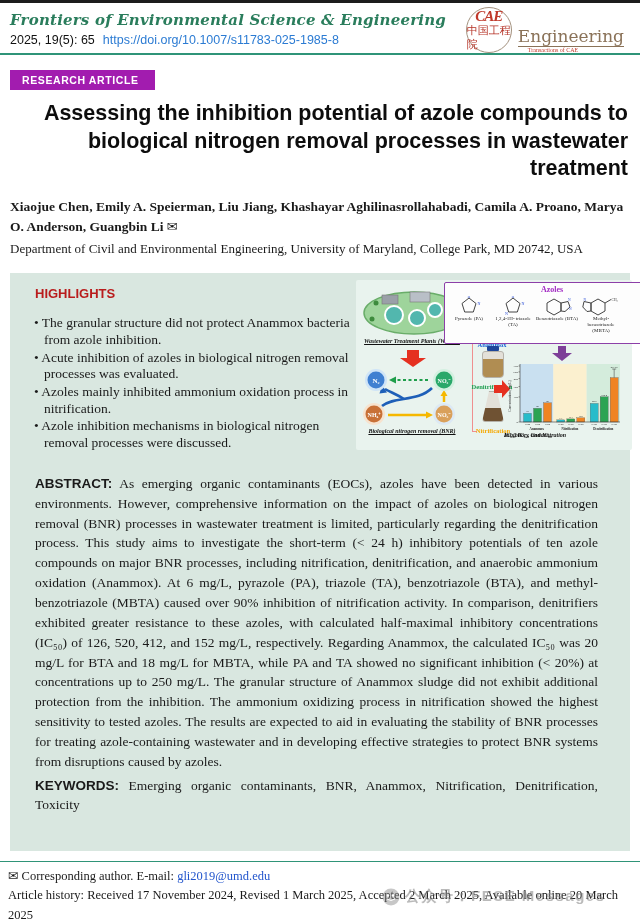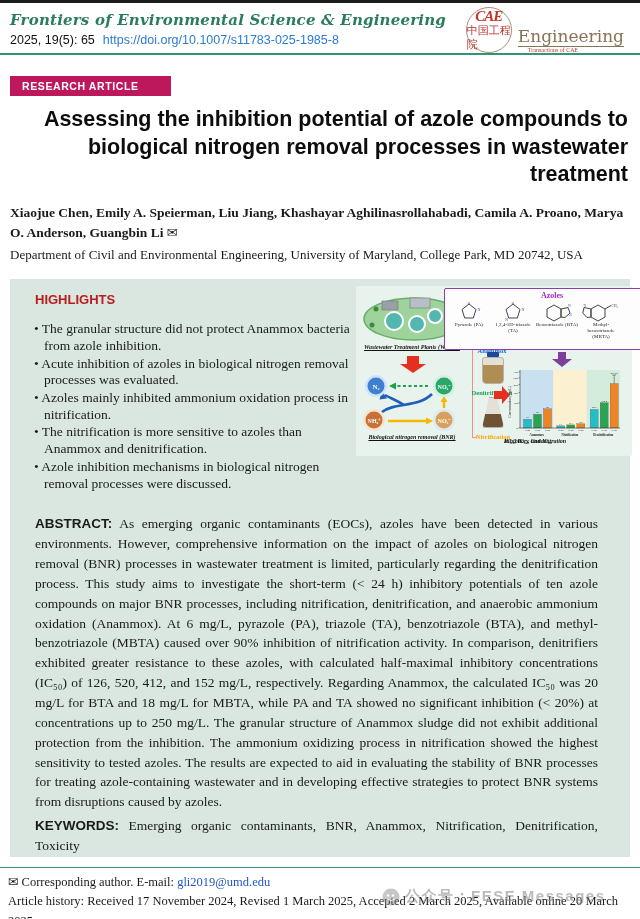--- a/index.html
+++ b/index.html
@@ -22,23 +22,23 @@
   .seal{ width:46px; height:46px; border:1.5px solid #a3917e; border-radius:50%;
          display:flex; flex-direction:column; align-items:center; justify-content:center; background:#fff;}
   .seal .cae{ font-family:"Liberation Serif", serif; font-weight:bold; font-style:italic;
               color:#c0392b; font-size:15px; letter-spacing:-1px; line-height:1;}
   .seal .cn{ color:#b53226; font-size:11px; line-height:1.2; }
   .engbrand{ text-align:left; }
   .engbrand .eng{ font-family:"DejaVu Serif", serif; color:#8a7258; font-size:17px; line-height:1;}
   .engbrand .sub{ color:#c0392b; font-size:6px; border-top:1px solid #8a7258; margin-top:1px; padding-left:10px;}
   .hdr-rule{ border:none; border-top:2px solid #2f9478; margin:6px 0 0 0; }
   .badge{
-    display:inline-block; margin:21px 0 0 10px; background:#be185d; color:#fff;
+    display:inline-block; margin:15px 0 0 10px; background:#a21caf; color:#fff;
     font-family:"Liberation Sans", sans-serif; font-size:10.5px; font-weight:bold;
-    letter-spacing:.6px; padding:4px 32px 4px 12px;
+    letter-spacing:.6px; padding:4px 16px 4px 12px;
   }
   
   .title{
     font-family:"Liberation Sans", sans-serif; font-weight:bold; font-size:21.5px;
     line-height:1.28; color:#0d0d0d; margin:10px 12px 0 10px;text-align:right;
   }
   .authors{ font-weight:bold; font-size:13.5px; line-height:1.5; margin:14px 12px 0 10px; }
   .mail-mark{ font-weight:normal; font-size:13px; }
   .affil{ font-size:13px; margin:4px 12px 0 10px; }
   
@@ -132,21 +132,20 @@
   </div>
   <div class="affil">Department of Civil and Environmental Engineering, University of Maryland, College Park, MD 20742, USA</div>
 
   
   <div class="gbox">
     <div class="hl-head">HIGHLIGHTS</div>
     <ul class="hl-list">
       <li>The granular structure did not protect Anammox bacteria from azole inhibition.</li>
       <li>Acute inhibition of azoles in biological nitrogen removal processes was evaluated.</li>
       <li>Azoles mainly inhibited ammonium oxidation process in nitrification.</li>
-      <li>The nitrification is more sensitive to azoles than Anammox and denitrification.</li>
       <li>Azole inhibition mechanisms in biological nitrogen removal processes were discussed.</li>
     </ul>
 
     <div class="fig">
 
       <svg class="wwtp-svg" width="104" height="52" viewBox="0 0 104 52">
         <ellipse cx="52" cy="28" rx="50" ry="21" fill="#9ed49b" stroke="#69ad69" stroke-width="1.5"></ellipse>
         <rect x="20" y="10" width="16" height="9" fill="#9aa0a8" stroke="#777" stroke-width="0.6"></rect>
         <rect x="48" y="7" width="20" height="10" fill="#b9bfc7" stroke="#777" stroke-width="0.6"></rect>
         <circle cx="32" cy="30" r="9" fill="#52b7ae" stroke="#fff" stroke-width="2"></circle>

